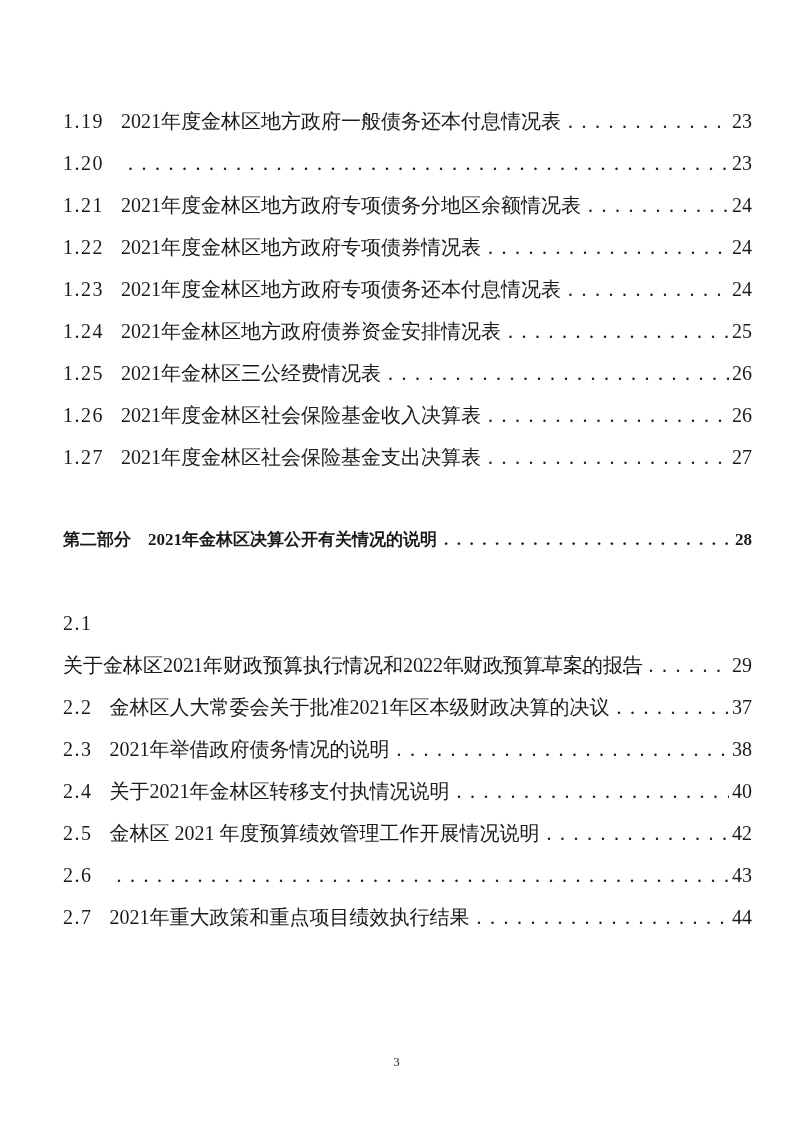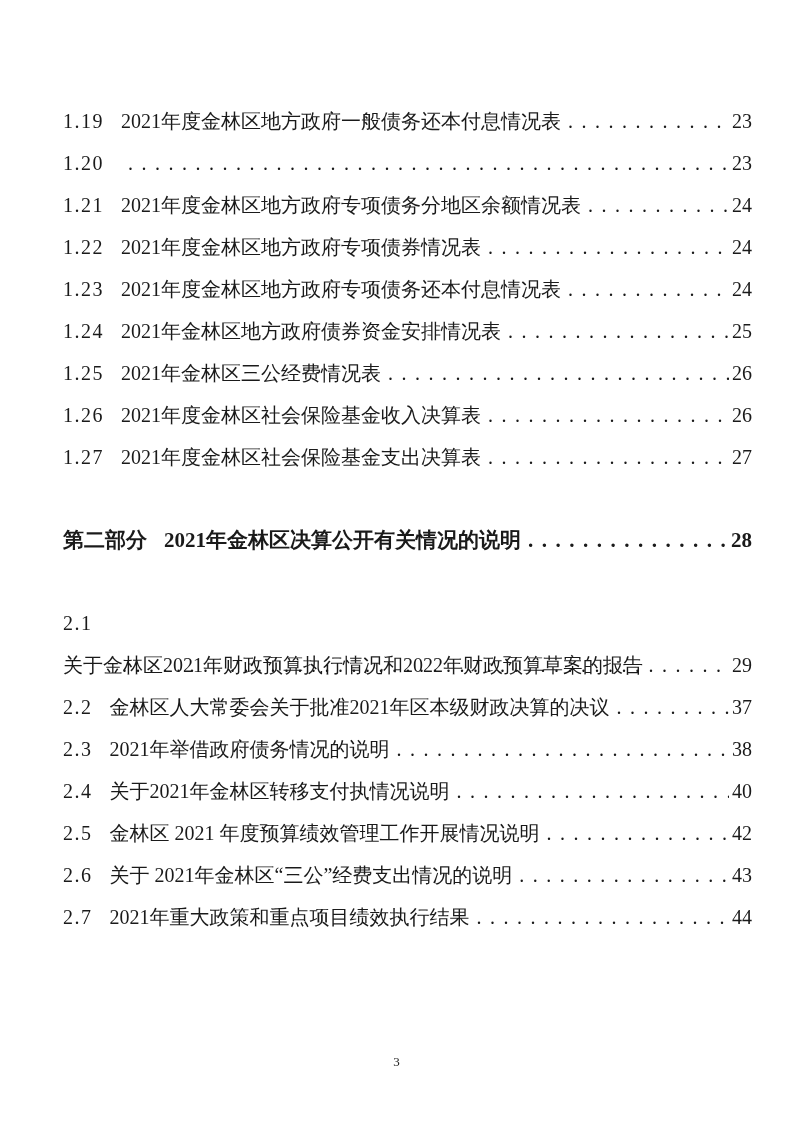--- a/index.html
+++ b/index.html
@@ -35,21 +35,21 @@
     white-space:nowrap;
     margin-left:7px;
     letter-spacing:8.5px;
   }
   .dots::after {
     content:"......................................................................";
   }
   .pg { flex:0 0 auto; margin-left:3px; }
   .part-heading {
     margin-top:41px;
-    font-size:21px;
+    font-size:17px;
     font-weight:bold;
     height:42px;
     line-height:42px;
     justify-content:space-between;
   }
   .part-heading .no { letter-spacing:0; margin-right:17px; }
   .first-gap { margin-top:41px;flex-direction:column; }
   .wrap-line2 { padding-left:59px; }
   .wrap-line2 .dots { margin-left:0; }
   .folio {
@@ -155,21 +155,20 @@
       <span class="pg">40</span>
     </div>
     <div class="row">
       <span class="no">2.5</span>
       <span class="title">金林区 2021 年度预算绩效管理工作开展情况说明</span>
       <span class="dots"></span>
       <span class="pg">42</span>
     </div>
     <div class="row">
       <span class="no">2.6</span>
-      <span class="title">关于 2021年金林区“三公”经费支出情况的说明</span>
       <span class="dots"></span>
       <span class="pg">43</span>
     </div>
     <div class="row">
       <span class="no">2.7</span>
       <span class="title">2021年重大政策和重点项目绩效执行结果</span>
       <span class="dots"></span>
       <span class="pg">44</span>
     </div>
 

